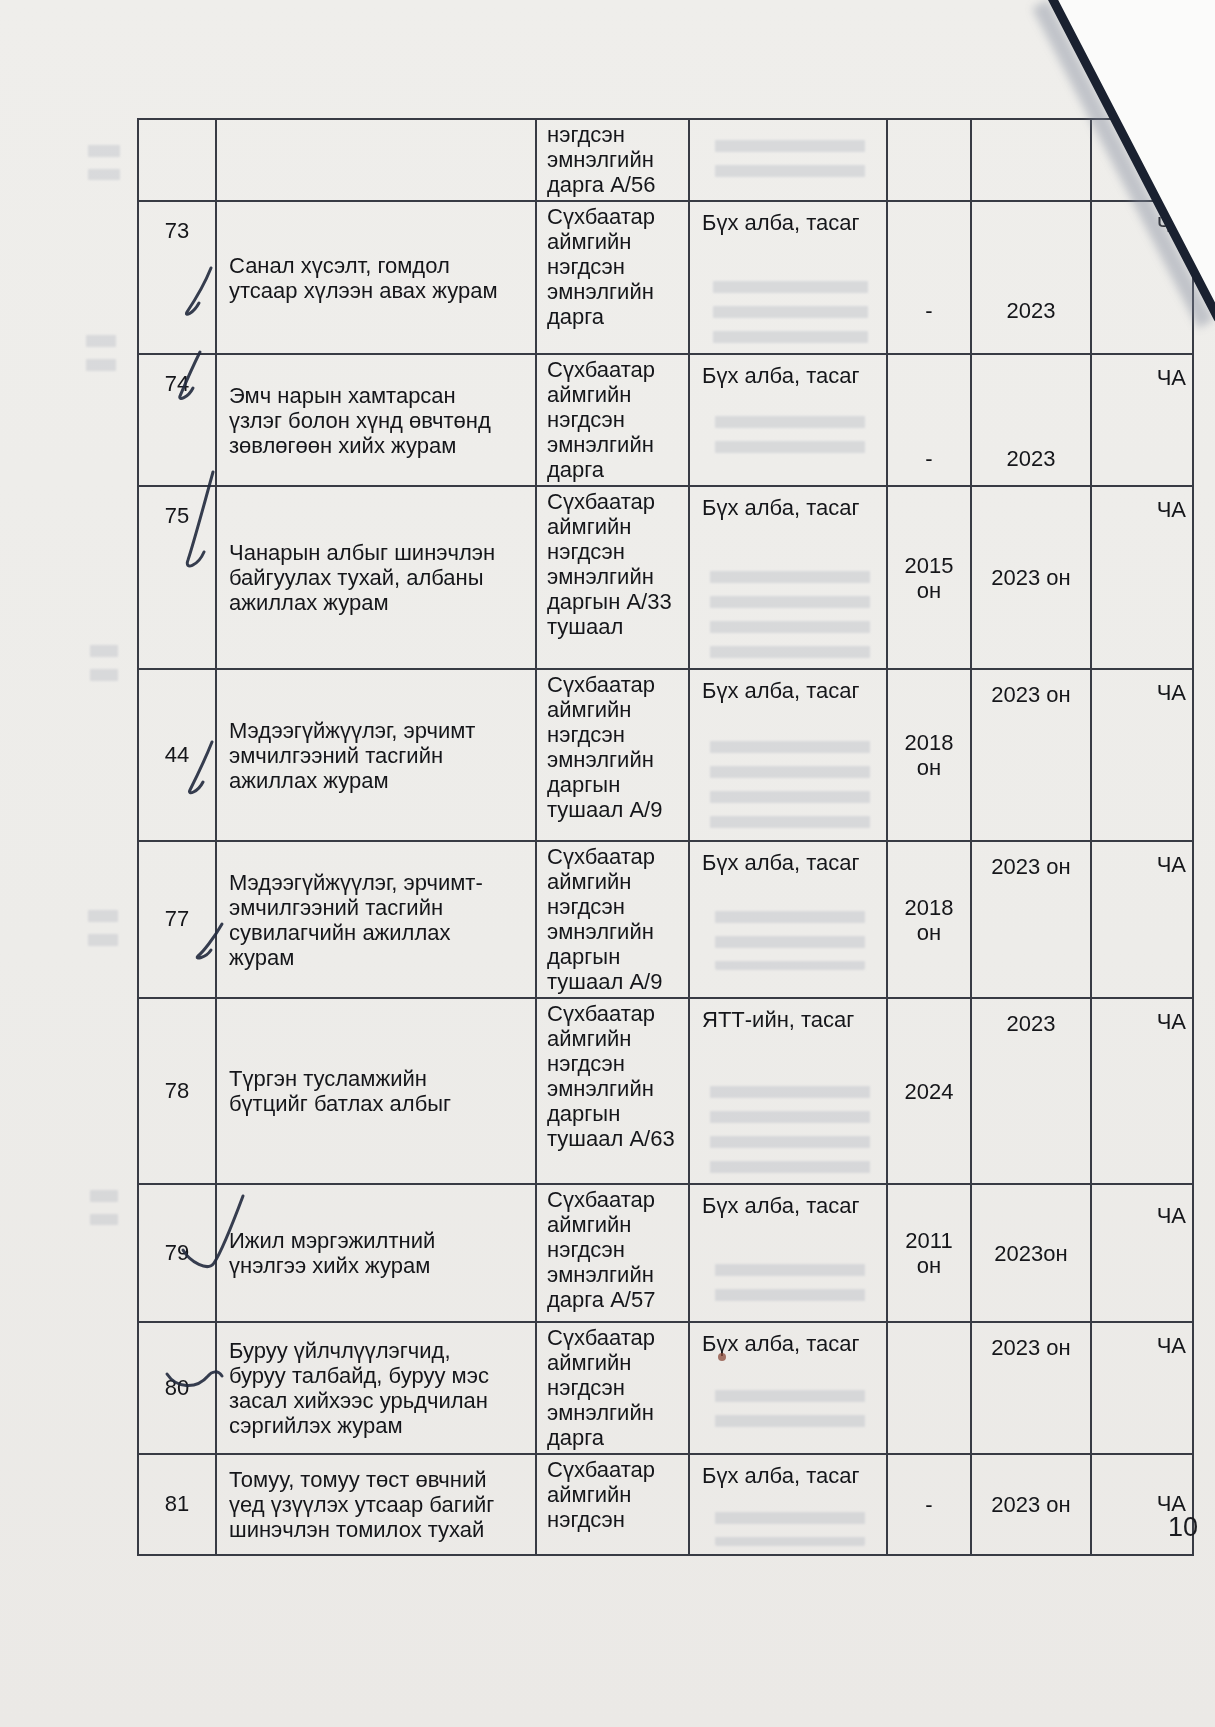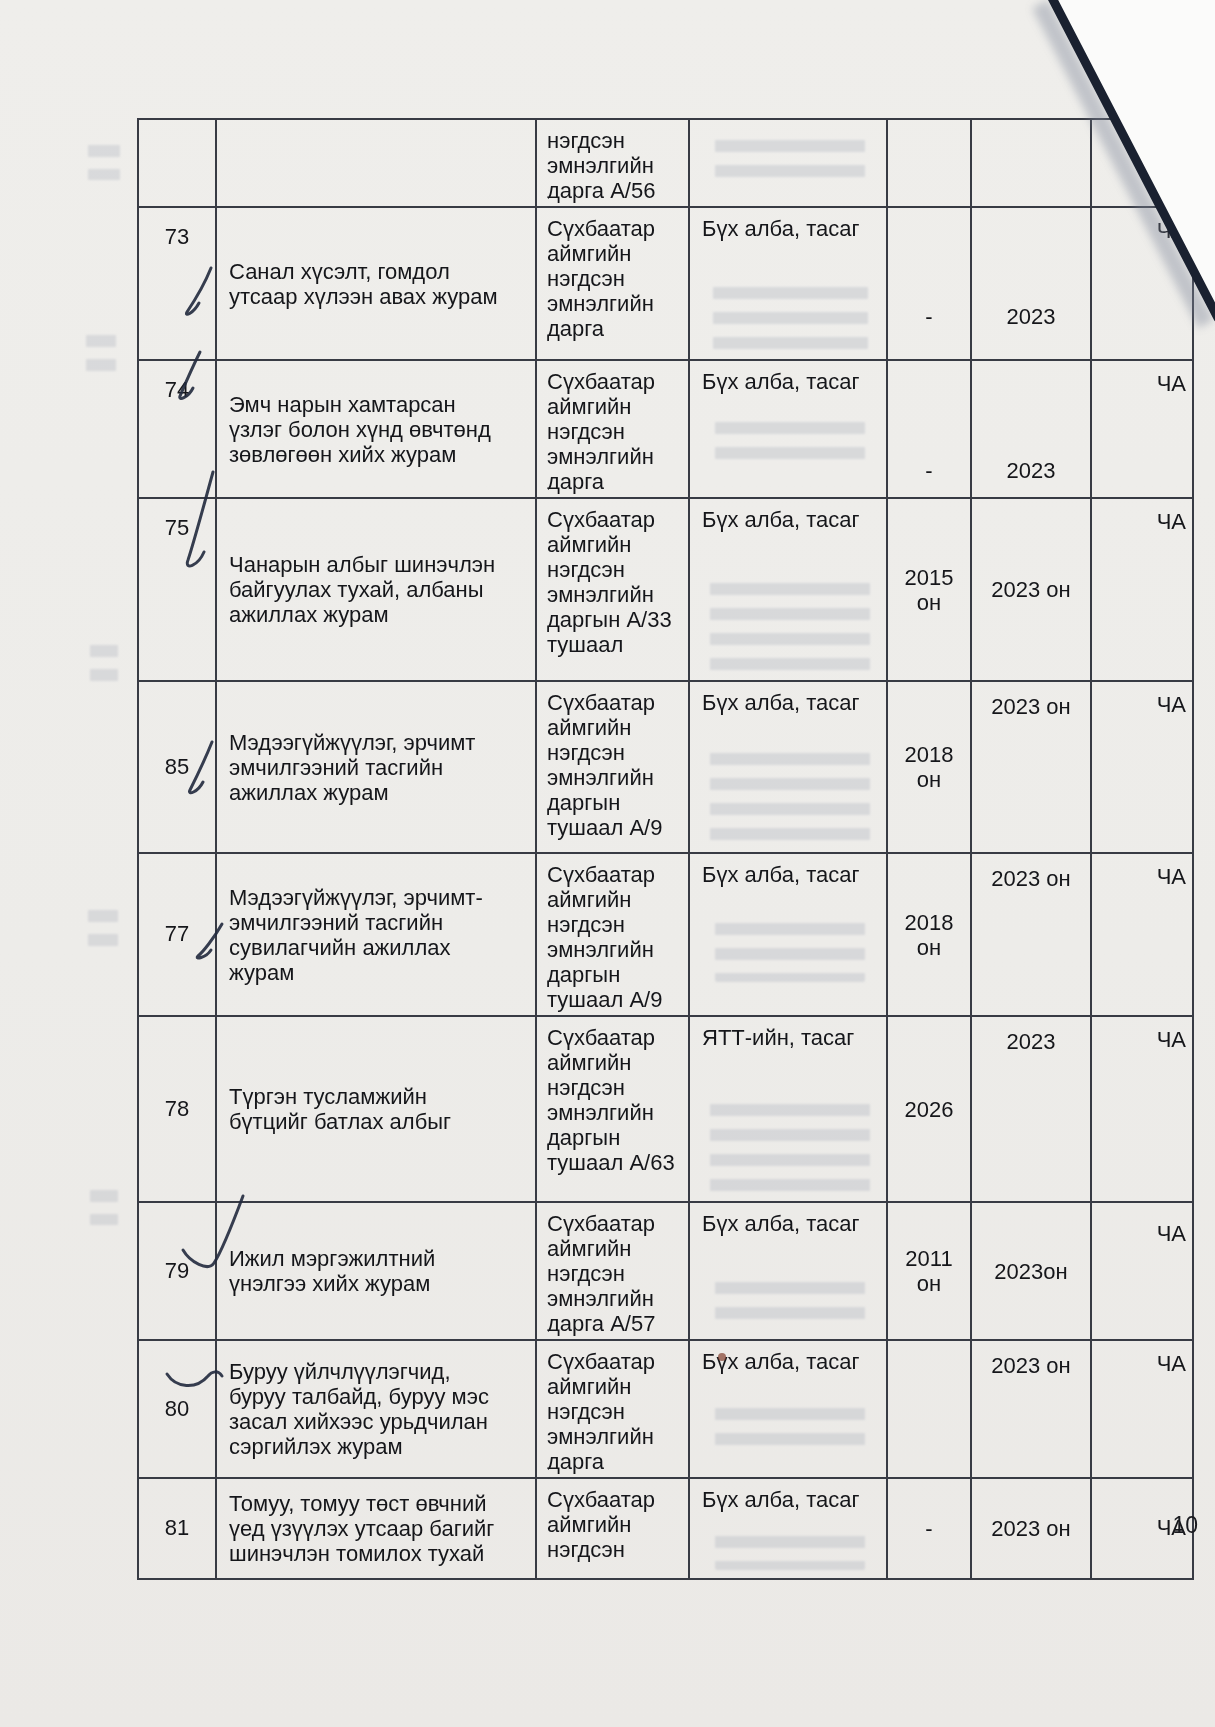--- a/index.html
+++ b/index.html
@@ -24,21 +24,21 @@
     vertical-align:top;overflow:hidden;
     padding:2px 6px;
   }
   tr.r0{height:80px} tr.r73{height:140px} tr.r74{height:125px} tr.r75{height:180px}
   tr.r76{height:172px} tr.r77{height:156px} tr.r78{height:182px} tr.r79{height:138px}
   tr.r80{height:128px} tr.r81{height:92px}
 
   td.no{text-align:center;padding-top:16px;border-radius:10px;}
   td.no.vmid{vertical-align:middle;padding-top:0;}
   td.name{vertical-align:middle;padding:6px 32px 6px 12px;}
-  td.appr{padding:8px 8px 3px 10px;border-radius:30px;}
+  td.appr{padding:2px 8px 3px 10px;}
   td.scope{padding:8px 8px 8px 12px;position:relative;}
   td.y{text-align:center;padding:4px 6px;}
   td.y.low{vertical-align:bottom;}
   tr.r73 td.low{padding-bottom:30px;}
   tr.r74 td.low{padding-bottom:14px;}
   td.vtop{vertical-align:top;padding-top:12px;}
   td.vmid{vertical-align:middle;}
   td.status{text-align:right;padding-top:10px;}
   td.status.vmid{vertical-align:middle;padding-top:0;}
 
@@ -49,21 +49,21 @@
     opacity:.34;filter:blur(1.2px);border-radius:2px;
   }
   .mgh{
     position:absolute;
     background:repeating-linear-gradient(180deg,transparent 0 5px,#a9aeba 5px 17px,transparent 17px 24px);
     opacity:.30;filter:blur(1.2px);
   }
   .overlay{position:absolute;left:0;top:0;pointer-events:none;}
   .pageno{
     position:absolute;left:1148px;top:1512px;width:50px;
-    font-size:23px;color:#1a1b20;text-align:right;
+    font-size:27px;color:#1a1b20;text-align:right;
   }
 </style>
 </head>
 <body>
 
 <div class="page">
 
   <div class="mgh" style="left:88px;top:140px;width:32px;height:40px;"></div>
   <div class="mgh" style="left:86px;top:330px;width:30px;height:46px;"></div>
   <div class="mgh" style="left:90px;top:640px;width:28px;height:44px;"></div>
@@ -116,21 +116,21 @@
         <td class="no"><span>75</span></td>
         <td class="name"><span>Чанарын албыг шинэчлэн байгуулах тухай, албаны ажиллах журам</span></td>
         <td class="appr"><span>Сүхбаатар аймгийн нэгдсэн эмнэлгийн даргын А/33 тушаал</span></td>
         <td class="scope"><span>Бүх алба, тасаг</span><i class="gh" style="--mt:45px;--h:95px;--w:160px;"></i></td>
         <td class="y vmid"><span>2015 он</span></td>
         <td class="y vmid"><span>2023 он</span></td>
         <td class="status"><span>ЧА</span></td>
       </tr>
 
       <tr class="r76">
-        <td class="no vmid"><span>85</span></td>
+        <td class="no vmid"><span>44</span></td>
         <td class="name"><span>Мэдээгүйжүүлэг, эрчимт эмчилгээний тасгийн ажиллах журам</span></td>
         <td class="appr"><span>Сүхбаатар аймгийн нэгдсэн эмнэлгийн даргын тушаал&nbsp;А/9</span></td>
         <td class="scope"><span>Бүх алба, тасаг</span><i class="gh" style="--mt:32px;--h:95px;--w:160px;"></i></td>
         <td class="y vmid"><span>2018 он</span></td>
         <td class="y vtop"><span>2023 он</span></td>
         <td class="status"><span>ЧА</span></td>
       </tr>
 
       <tr class="r77">
         <td class="no vmid"><span>77</span></td>
@@ -140,21 +140,21 @@
         <td class="y vmid"><span>2018 он</span></td>
         <td class="y vtop"><span>2023 он</span></td>
         <td class="status"><span>ЧА</span></td>
       </tr>
 
       <tr class="r78">
         <td class="no vmid"><span>78</span></td>
         <td class="name"><span>Түргэн тусламжийн бүтцийг батлах албыг</span></td>
         <td class="appr"><span>Сүхбаатар аймгийн нэгдсэн эмнэлгийн даргын тушаал А/63</span></td>
         <td class="scope"><span>ЯТТ-ийн, тасаг</span><i class="gh" style="--mt:48px;--h:95px;--w:160px;"></i></td>
-        <td class="y vmid"><span>2026</span></td>
+        <td class="y vmid"><span>2024</span></td>
         <td class="y vtop"><span>2023</span></td>
         <td class="status"><span>ЧА</span></td>
       </tr>
 
       <tr class="r79">
         <td class="no vmid"><span>79</span></td>
         <td class="name"><span>Ижил мэргэжилтний үнэлгээ хийх журам</span></td>
         <td class="appr"><span>Сүхбаатар аймгийн нэгдсэн эмнэлгийн дарга&nbsp;А/57</span></td>
         <td class="scope"><span>Бүх алба, тасаг</span><i class="gh" style="--mt:40px;--h:50px;--w:150px;"></i></td>
         <td class="y vmid"><span>2011 он</span></td>

